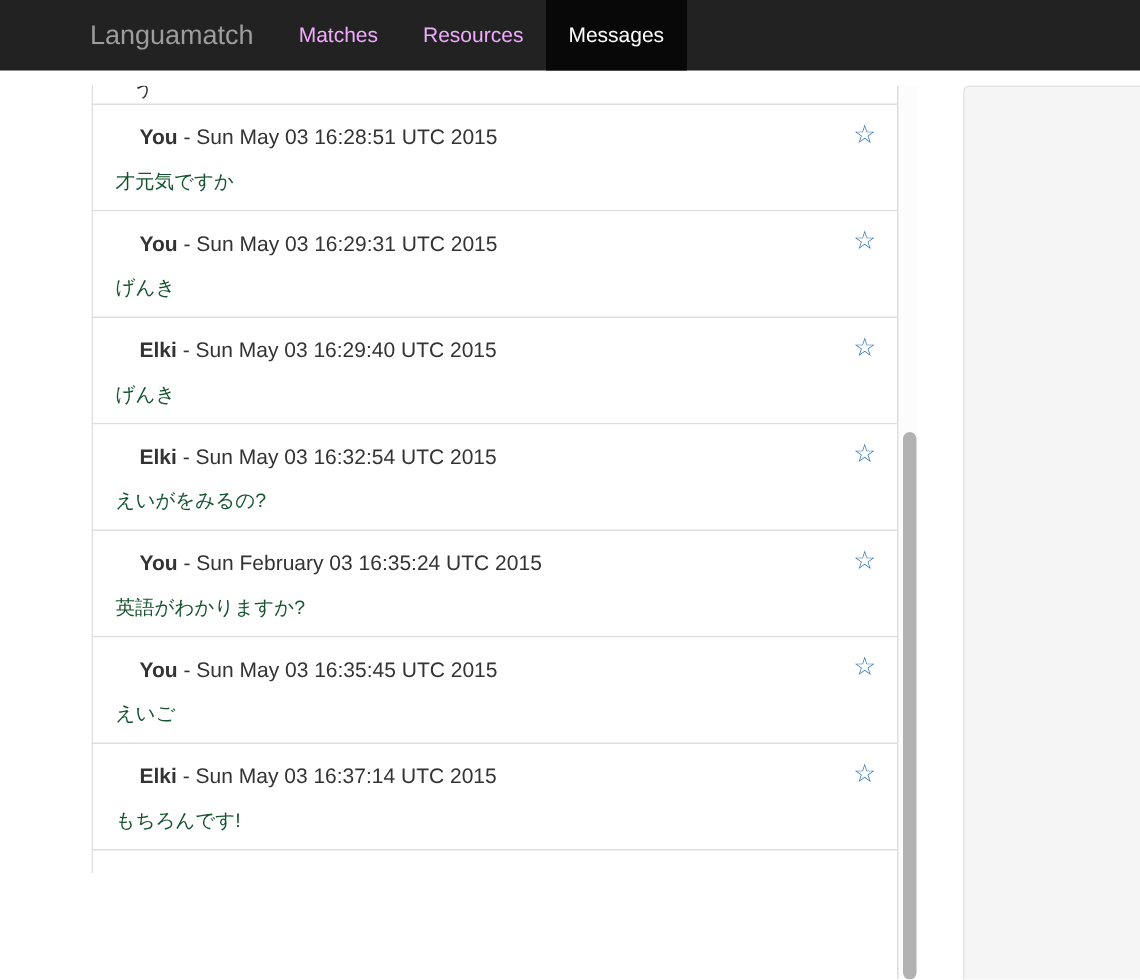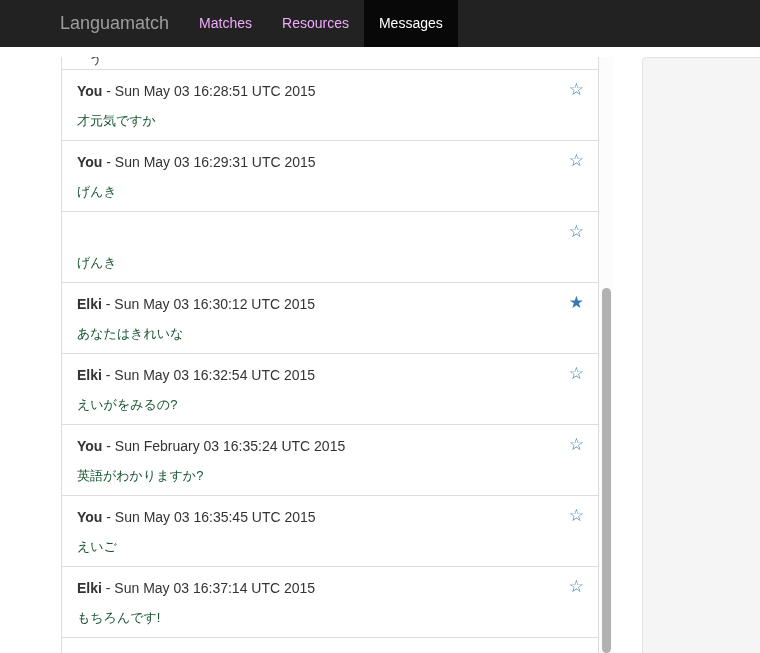--- a/index.html
+++ b/index.html
@@ -49,21 +49,21 @@
     font-size: 13px; color: #333333;
   }
   .msg-row {
     position: relative;
     width: 537px; height: 71px;
     border-left: 1px solid #dddddd;
     border-bottom: 1px solid #dddddd;
     background: #ffffff;
   }
   .msg-header {
-    position: absolute; left: 15px; top: 13px;
+    position: absolute; left: 31px; top: 13px;
     font-size: 14px; color: #333333; white-space: nowrap;
   }
   .sender { font-weight: bold; }
   .msg-text {
     position: absolute; left: 15px; top: 42px;
     font-size: 13px; color: #14532d; white-space: nowrap;
   }
   .star {
     position: absolute; top: 11px; right: 14px;
     font-size: 17px; line-height: 1;
@@ -124,29 +124,25 @@
     <span class="star">☆</span>
   </div>
     <div class="msg-row">
     <div class="msg-header">
       <strong class="sender">You</strong><span class="date"> - Sun May 03 16:29:31 UTC 2015</span>
     </div>
     <div class="msg-text">げんき</div>
     <span class="star">☆</span>
   </div>
     <div class="msg-row">
+    <div class="msg-header">
+      <strong class="sender">Elki</strong><span class="date"> - Sun May 03 16:29:40 UTC 2015</span>
+    </div>
     <div class="msg-text">げんき</div>
     <span class="star">☆</span>
-  </div>
-    <div class="msg-row">
-    <div class="msg-header">
-      <strong class="sender">Elki</strong><span class="date"> - Sun May 03 16:30:12 UTC 2015</span>
-    </div>
-    <div class="msg-text">あなたはきれいな</div>
-    <span class="star">★</span>
   </div>
     <div class="msg-row">
     <div class="msg-header">
       <strong class="sender">Elki</strong><span class="date"> - Sun May 03 16:32:54 UTC 2015</span>
     </div>
     <div class="msg-text">えいがをみるの?</div>
     <span class="star">☆</span>
   </div>
     <div class="msg-row">
     <div class="msg-header">

